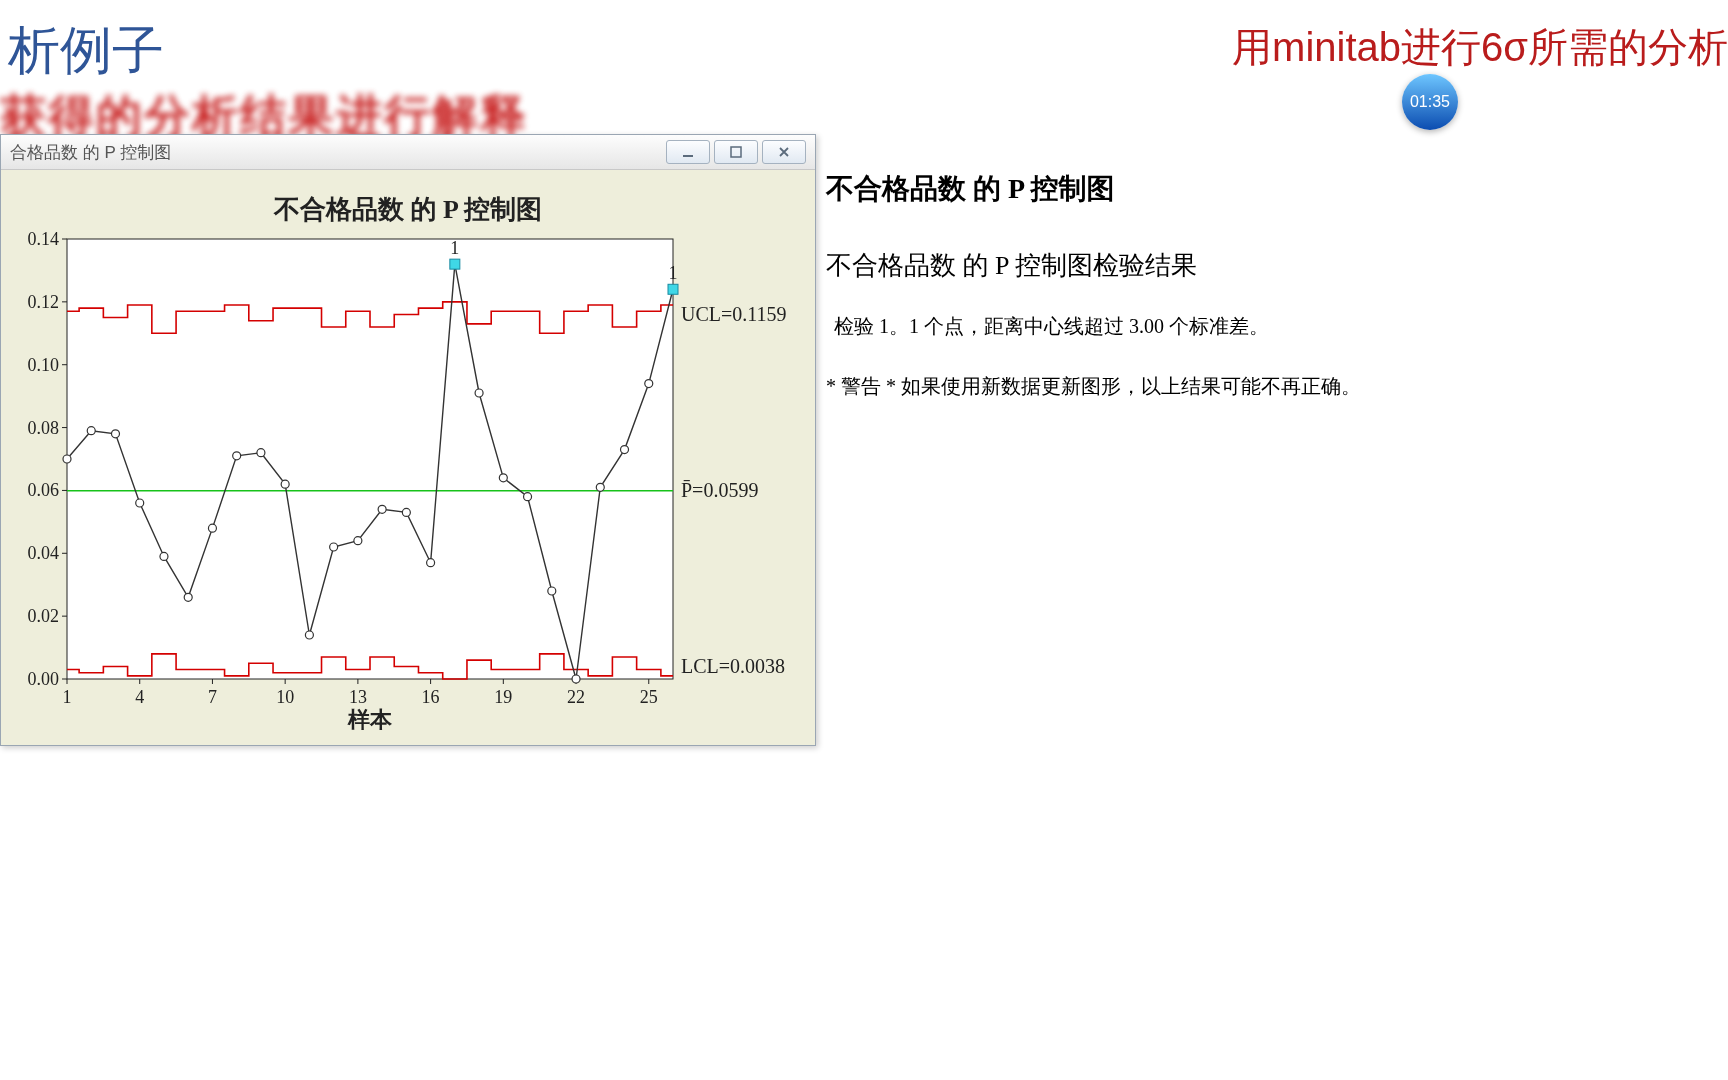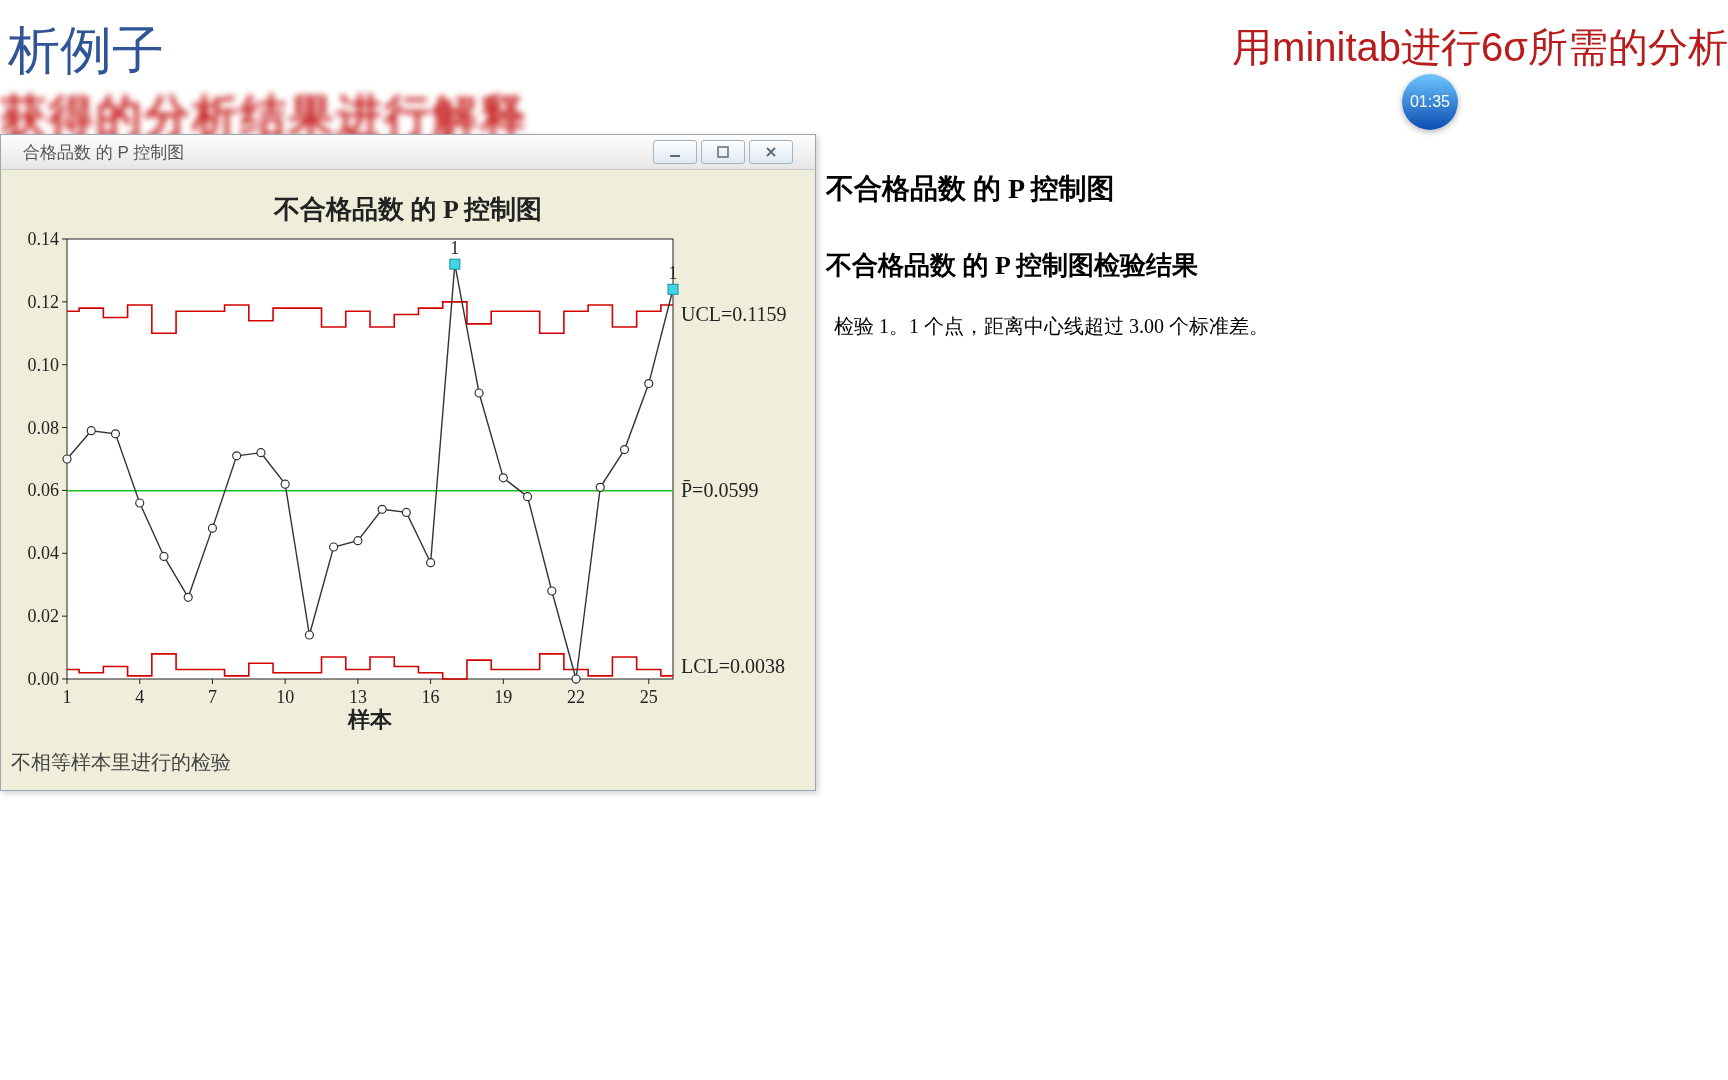--- a/index.html
+++ b/index.html
@@ -1,30 +1,30 @@
 <!DOCTYPE html>
 <html><head>
 <meta charset="utf-8">
 <style>
 html,body{margin:0;padding:0;width:1728px;height:1080px;background:#fff;font-family:"Microsoft YaHei","SimHei",sans-serif;overflow:hidden;position:relative}
 .top-left{position:absolute;left:8px;top:16px;font-size:52px;color:#2f5597}
 .top-right{position:absolute;right:0;top:20px;font-size:40px;color:#b91c1c}
 .timer{position:absolute;right:270px;top:74px;width:56px;height:56px;border-radius:50%;background:linear-gradient(180deg,#6ec6ff 0%,#0b4cb0 100%);color:#fff;display:flex;align-items:center;justify-content:center;font-size:16px;font-weight:normal;box-shadow:0 2px 6px rgba(0,0,0,.3)}
 .blur-red{position:absolute;left:0;top:86px;font-size:46px;color:#c00000;font-weight:bold;filter:blur(3px);opacity:.85;letter-spacing:2px}
 .win{position:absolute;left:0;top:134px;width:814px;border:1px solid #9aa6b3;box-shadow:2px 2px 6px rgba(0,0,0,.2);background:#fff}
-.titlebar{height:34px;background:linear-gradient(#fdfdfd,#e6e6e6);border-bottom:1px solid #c8c8c8;display:flex;align-items:center;justify-content:space-between;padding:0 22px;font-size:17px;color:#555}
+.titlebar{height:34px;background:linear-gradient(#fdfdfd,#e6e6e6);border-bottom:1px solid #c8c8c8;display:flex;align-items:center;justify-content:space-between;padding:0 9px;font-size:17px;color:#555}
 .winbtns{display:flex;gap:4px}
 .winbtn{width:42px;height:22px;border:1px solid #a5b2c0;border-radius:3px;background:linear-gradient(#fcfdff,#e1e9f2);display:flex;align-items:center;justify-content:center}
 .winbtn svg{display:block}
 .chart-area{background:#eeeedb;padding:8px 10px 10px 10px}
 .chart-title{text-align:center;font-family:"SimSun",serif;font-weight:bold;font-size:26px;color:#222;margin:14px 0 4px}
 .footnote{font-family:"SimSun",serif;font-size:20px;color:#444;margin:14px 0 4px}
 .right-text{position:absolute;left:826px;top:170px;width:580px;font-family:"SimSun",serif;color:#000}
 .rt-h1{font-size:28px;font-weight:bold;margin:0 0 40px}
-.rt-h2{font-size:26px;font-weight:bold;margin:0 0 28px}
+.rt-h2{font-size:26px;font-weight:normal;margin:0 0 28px}
 .rt-line{font-size:20px;line-height:30px;margin:8px}
 .rt-warn{font-size:20px;margin-top:32px}
 .axis-label{font-family:"SimSun",serif;font-weight:bold;font-size:22px;fill:#222}
 .limit-label{font-family:"SimSun",serif;font-size:20px;fill:#222}
 .tick{font-family:"SimSun",serif;font-size:18px;fill:#222}
 </style>
 </head>
 <body>
 
 <div class="top-left">析例子</div>
@@ -121,21 +121,21 @@
         <circle cx="565.04" cy="448" r="4" fill="#fff" stroke="#333" stroke-width="1.2"></circle>
         <circle cx="589.28" cy="256.2857142857143" r="4" fill="#fff" stroke="#333" stroke-width="1.2"></circle>
         <circle cx="613.52" cy="218.5714285714286" r="4" fill="#fff" stroke="#333" stroke-width="1.2"></circle>
         <circle cx="637.76" cy="152.57142857142858" r="4" fill="#fff" stroke="#333" stroke-width="1.2"></circle>
         <rect x="657" y="53.285714285714306" width="10" height="10" fill="#3fd7e6" stroke="#1a8aa0"></rect>
         <text x="662" y="48.285714285714306" text-anchor="middle" class="tick" fill="#222">1</text>
         <text x="670" y="89.74285714285715" class="limit-label">UCL=0.1159</text>
         <text x="670" y="265.74285714285713" class="limit-label">P̄=0.0599</text>
         <text x="670" y="442.0571428571429" class="limit-label">LCL=0.0038</text>
       </svg>
-    <div class="footnote">不相等样本里进行的检验</div>
   </div>
 </div>
 
 <div class="right-text">
   <p class="rt-h1">不合格品数 的 P 控制图</p>
   <p class="rt-h2">不合格品数 的 P 控制图检验结果</p>
   <p class="rt-line">检验 1。1 个点，距离中心线超过 3.00 个标准差。</p>
+  <p class="rt-warn">* 警告 * 如果使用新数据更新图形，以上结果可能不再正确。</p>
 </div>
 
 </body></html>

